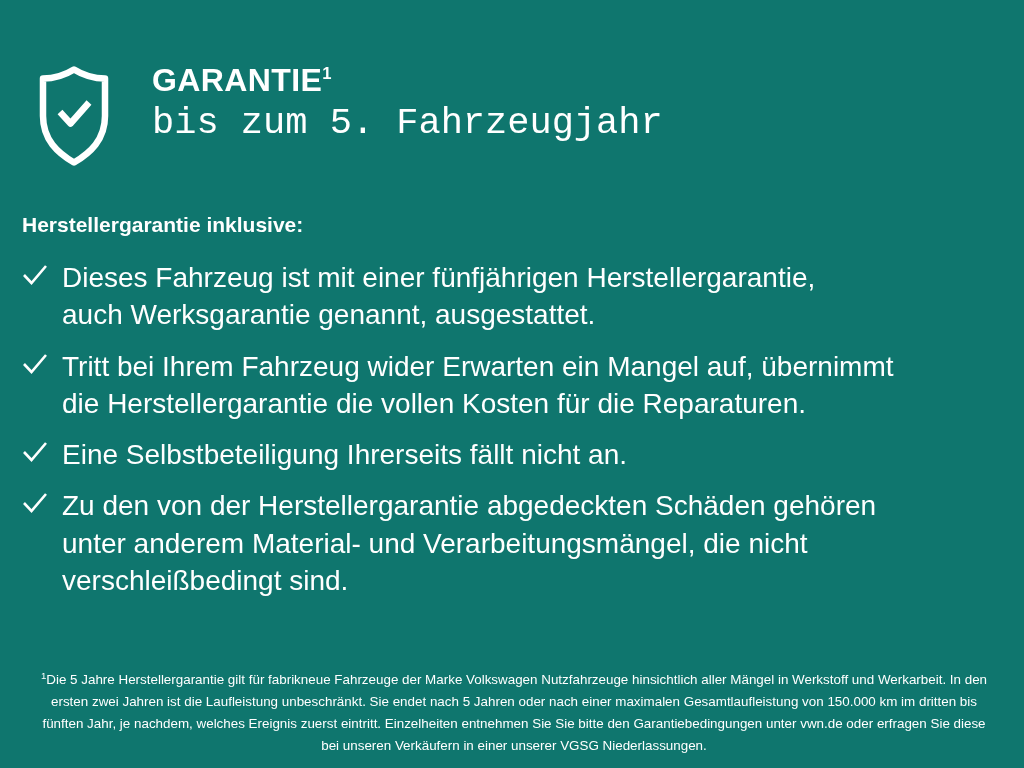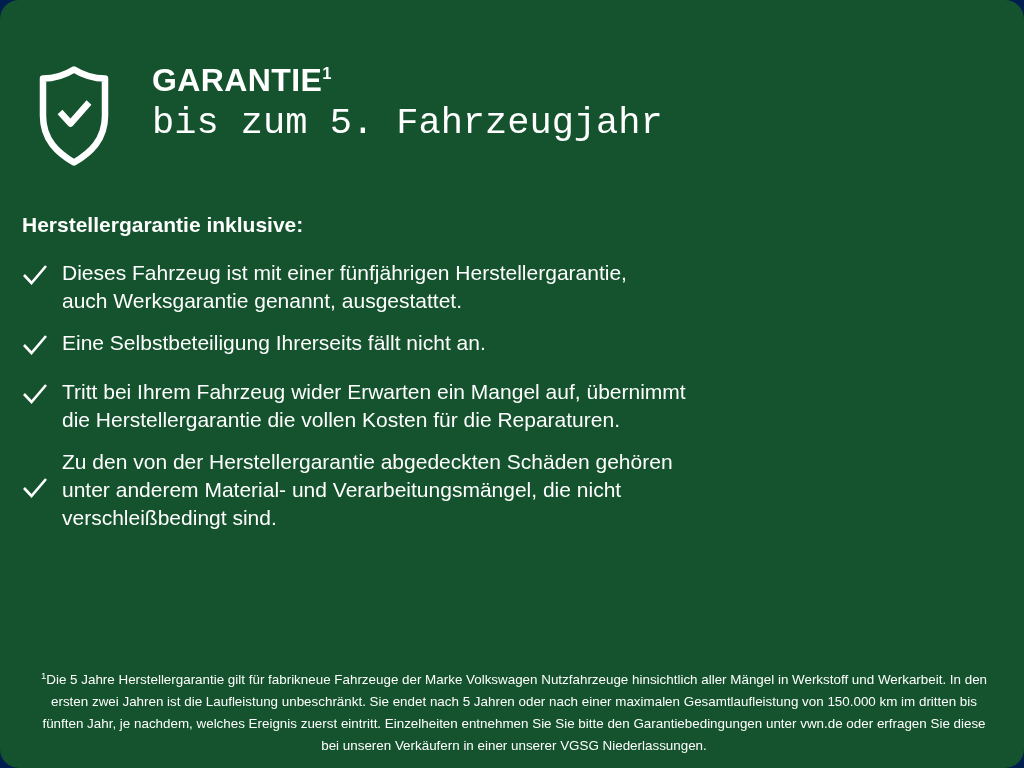--- a/index.html
+++ b/index.html
@@ -13,22 +13,21 @@
     font-family: "Liberation Sans", "DejaVu Sans", sans-serif;
     color: #ffffff;
     overflow: hidden;
     position: relative;
     -webkit-font-smoothing: antialiased;
   }
 
   .slide {
     position: absolute;
     inset: 0;
-    background: #14532d;
-    border-radius: 19px;
+    background: #0f766e;
   }
 
   
   .header {
     position: absolute;
     left: 38px;
     top: 58px;
     display: flex;
     align-items: flex-start;
   }
@@ -91,36 +90,35 @@
     margin: 0;
     padding: 0;
   }
   .check-item {
     display: flex;
     align-items: flex-start;
     margin-bottom: 14px;
   }
   .check-item:last-child {
     margin-bottom: 6px;
-    align-items: center;
   }
   .check-mark {
     flex: 0 0 auto;
     width: 26px;
     height: 30px;
     margin-right: 14px;
     margin-top: 5px;
   }
   .check-mark svg {
     display: block;
     width: 26px;
     height: 22px;
   }
   .check-text {
-    font-size: 21px;
+    font-size: 28px;
     font-weight: 300;
     line-height: 1.33;
     color: #ffffff;
     white-space: pre-line;
   }
 
   
   .footnote {
     position: absolute;
     left: 38px;
@@ -168,30 +166,30 @@
         </span>
         <span class="check-text">Dieses Fahrzeug ist mit einer fünfjährigen Herstellergarantie,
 auch Werksgarantie genannt, ausgestattet.</span>
       </li>
       <li class="check-item">
         <span class="check-mark">
           <svg viewBox="0 0 26 22" xmlns="http://www.w3.org/2000/svg" fill="none">
             <path d="M2 11 L9.5 19 L24 2" stroke="#ffffff" stroke-width="2.6" stroke-linecap="butt" stroke-linejoin="miter"></path>
           </svg>
         </span>
-        <span class="check-text">Eine Selbstbeteiligung Ihrerseits fällt nicht an.</span>
-      </li>
-      <li class="check-item">
-        <span class="check-mark">
-          <svg viewBox="0 0 26 22" xmlns="http://www.w3.org/2000/svg" fill="none">
-            <path d="M2 11 L9.5 19 L24 2" stroke="#ffffff" stroke-width="2.6" stroke-linecap="butt" stroke-linejoin="miter"></path>
-          </svg>
-        </span>
         <span class="check-text">Tritt bei Ihrem Fahrzeug wider Erwarten ein Mangel auf, übernimmt
 die Herstellergarantie die vollen Kosten für die Reparaturen.</span>
+      </li>
+      <li class="check-item">
+        <span class="check-mark">
+          <svg viewBox="0 0 26 22" xmlns="http://www.w3.org/2000/svg" fill="none">
+            <path d="M2 11 L9.5 19 L24 2" stroke="#ffffff" stroke-width="2.6" stroke-linecap="butt" stroke-linejoin="miter"></path>
+          </svg>
+        </span>
+        <span class="check-text">Eine Selbstbeteiligung Ihrerseits fällt nicht an.</span>
       </li>
       <li class="check-item">
         <span class="check-mark">
           <svg viewBox="0 0 26 22" xmlns="http://www.w3.org/2000/svg" fill="none">
             <path d="M2 11 L9.5 19 L24 2" stroke="#ffffff" stroke-width="2.6" stroke-linecap="butt" stroke-linejoin="miter"></path>
           </svg>
         </span>
         <span class="check-text">Zu den von der Herstellergarantie abgedeckten Schäden gehören
 unter anderem Material- und Verarbeitungsmängel, die nicht
 verschleißbedingt sind.</span>

